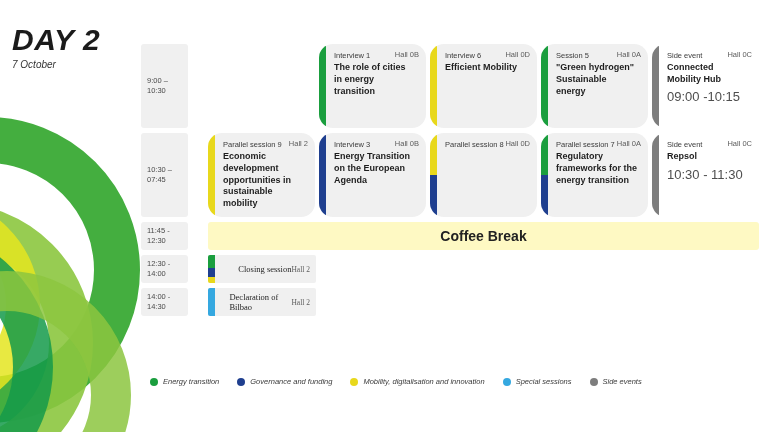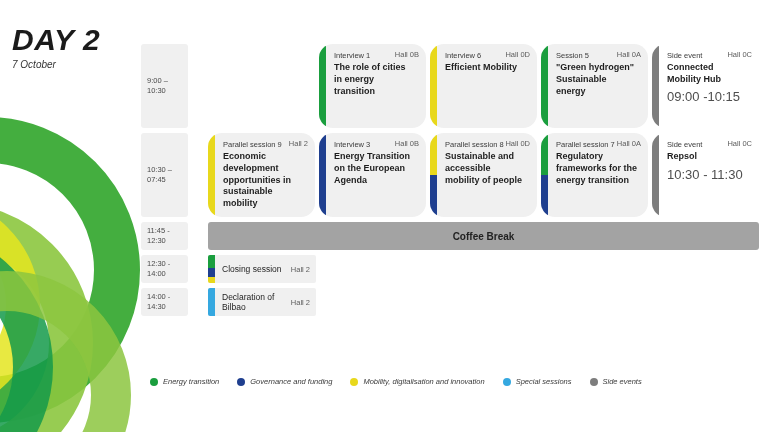--- a/index.html
+++ b/index.html
@@ -145,49 +145,50 @@
   .ctime {
     font-size: 13px;
     color: #4e4e4e;
     margin-top: 3px;
   }
   .ctime.gap { margin-top: 4px; }
 
   
   .break-row .break-bar {
     flex: 1 1 auto;
-    background: #a3a3a3;
+    background: #fef9c3;
     border-radius: 3px;
     height: 28px;
     display: flex;
     align-items: center;
     justify-content: center;
-    font-size: 10px;
+    font-size: 14px;
     font-weight: bold;
     color: #222222;
   }
   .time-cell.short { min-height: 28px; }
 
   
   .short-row .short-card {
     display: flex;
     border-radius: 2px;
     overflow: hidden;
     width: 108px;
     min-height: 28px;
     background: #f0f0f0;
   }
   .short-row .short-card .card-bar { flex: 0 0 7px; }
   .short-body {
     flex: 1 1 auto;
     display: flex;
     align-items: center;
-    justify-content: space-between;
+    justify-content: flex-end;
     padding: 3px 6px 3px 7px;
     box-sizing: border-box;
+    font-family: Liberation Serif, serif;
   }
   .short-title {
     font-size: 8.5px;
     color: #1e1e1e;
     line-height: 1.22;
     max-width: 62px;
   }
   .short-hall {
     font-size: 7.5px;
     color: #5c5c5c;
@@ -337,21 +338,20 @@
         </div>
         <div class="col">
           <div class="card">
             <div class="card-bar">
               <i style="background: rgb(232, 216, 28); height: 50%;"></i>
               <i style="background: rgb(31, 63, 143); height: 50%;"></i>
             </div>
             <div class="card-body">
               <div class="hall">Hall 0D</div>
               <div class="eyebrow">Parallel session 8</div>
-              <div class="ctitle">Sustainable and accessible mobility of people</div>
             </div>
           </div>
         </div>
         <div class="col">
           <div class="card">
             <div class="card-bar">
               <i style="background: rgb(26, 158, 62); height: 50%;"></i>
               <i style="background: rgb(31, 63, 143); height: 50%;"></i>
             </div>
             <div class="card-body">

